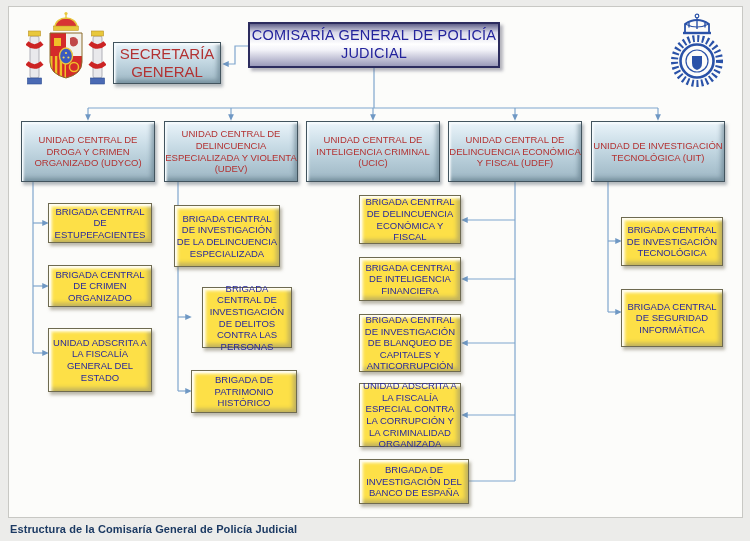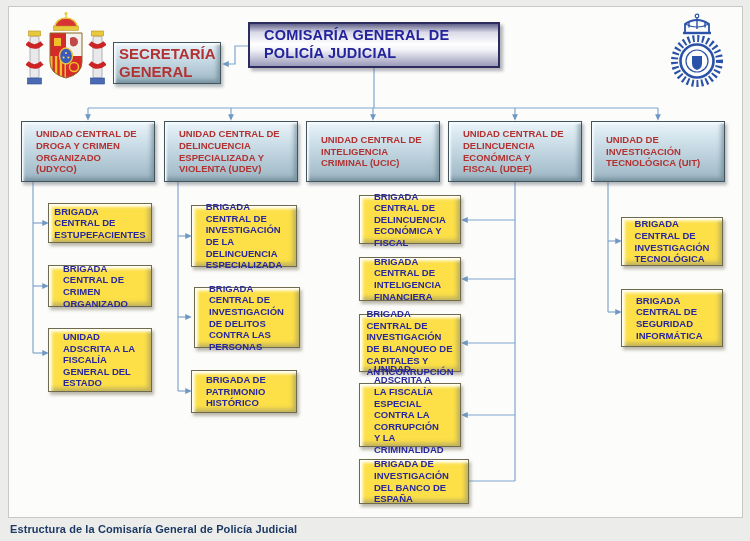--- a/index.html
+++ b/index.html
@@ -12,21 +12,21 @@
   .panel{
     position:absolute;left:8px;top:6px;width:733px;height:510px;
     background:#fcfcfa;border:1px solid #c8c8c4;
   }
   .caption{
     position:absolute;left:10px;top:523px;
     font-size:11px;font-weight:bold;color:#1c3a63;letter-spacing:.1px;
   }
   svg.connectors{position:absolute;left:0;top:0;z-index:1;pointer-events:none;}
   .box{position:absolute;z-index:2;display:flex;align-items:center;justify-content:center;
-       font-weight:bold;line-height:1.22;box-sizing:border-box;padding:2px 14px;}
+       text-align:center;font-weight:normal;line-height:1.22;box-sizing:border-box;padding:2px 0;}
   
   .title-box{
     left:248px;top:22px;width:252px;height:46px;
     background:linear-gradient(180deg,#62628a 0%,#d9d9e8 20%,#ffffff 48%,#f2f2f8 62%,#9a9aba 100%);
     border:2px solid #2c2c5e;
     box-shadow:3px 3px 3px rgba(90,90,110,.45);
     color:#23239c;font-size:14.5px;letter-spacing:.2px;
   }
   
   .blue-box{
@@ -156,22 +156,22 @@
 <div class="box blue-box unit" style="left:21px">UNIDAD CENTRAL DE DROGA Y CRIMEN ORGANIZADO (UDYCO)</div>
 <div class="box blue-box unit" style="left:164px">UNIDAD CENTRAL DE DELINCUENCIA ESPECIALIZADA Y VIOLENTA (UDEV)</div>
 <div class="box blue-box unit" style="left:306px">UNIDAD CENTRAL DE INTELIGENCIA CRIMINAL (UCIC)</div>
 <div class="box blue-box unit" style="left:448px">UNIDAD CENTRAL DE DELINCUENCIA ECONÓMICA Y FISCAL (UDEF)</div>
 <div class="box blue-box unit" style="left:591px">UNIDAD DE INVESTIGACIÓN TECNOLÓGICA (UIT)</div>
 
 <div class="box yellow-box" style="left:48px;top:203px;width:104px;height:40px">BRIGADA CENTRAL DE ESTUPEFACIENTES</div>
 <div class="box yellow-box" style="left:48px;top:265px;width:104px;height:42px">BRIGADA CENTRAL DE CRIMEN ORGANIZADO</div>
 <div class="box yellow-box" style="left:48px;top:328px;width:104px;height:64px">UNIDAD ADSCRITA A LA FISCALÍA GENERAL DEL ESTADO</div>
 
-<div class="box yellow-box" style="left:191px;top:205px;width:106px;height:62px">BRIGADA CENTRAL DE INVESTIGACIÓN DE LA DELINCUENCIA ESPECIALIZADA</div>
-<div class="box yellow-box" style="left:194px;top:287px;width:106px;height:61px">BRIGADA CENTRAL DE INVESTIGACIÓN DE DELITOS CONTRA LAS PERSONAS</div>
+<div class="box yellow-box" style="left:174px;top:205px;width:106px;height:62px">BRIGADA CENTRAL DE INVESTIGACIÓN DE LA DELINCUENCIA ESPECIALIZADA</div>
+<div class="box yellow-box" style="left:202px;top:287px;width:90px;height:61px">BRIGADA CENTRAL DE INVESTIGACIÓN DE DELITOS CONTRA LAS PERSONAS</div>
 <div class="box yellow-box" style="left:191px;top:370px;width:106px;height:43px">BRIGADA DE PATRIMONIO HISTÓRICO</div>
 
 <div class="box yellow-box" style="left:359px;top:195px;width:102px;height:49px">BRIGADA CENTRAL DE DELINCUENCIA ECONÓMICA Y FISCAL</div>
 <div class="box yellow-box" style="left:359px;top:257px;width:102px;height:44px">BRIGADA CENTRAL DE INTELIGENCIA FINANCIERA</div>
 <div class="box yellow-box" style="left:359px;top:314px;width:102px;height:58px">BRIGADA CENTRAL DE INVESTIGACIÓN DE BLANQUEO DE CAPITALES Y ANTICORRUPCIÓN</div>
 <div class="box yellow-box" style="left:359px;top:383px;width:102px;height:64px">UNIDAD ADSCRITA A LA FISCALÍA ESPECIAL CONTRA LA CORRUPCIÓN Y LA CRIMINALIDAD ORGANIZADA</div>
 <div class="box yellow-box" style="left:359px;top:459px;width:110px;height:45px">BRIGADA DE INVESTIGACIÓN DEL BANCO DE ESPAÑA</div>
 
 <div class="box yellow-box" style="left:621px;top:217px;width:102px;height:49px">BRIGADA CENTRAL DE INVESTIGACIÓN TECNOLÓGICA</div>
 <div class="box yellow-box" style="left:621px;top:289px;width:102px;height:58px">BRIGADA CENTRAL DE SEGURIDAD INFORMÁTICA</div>

